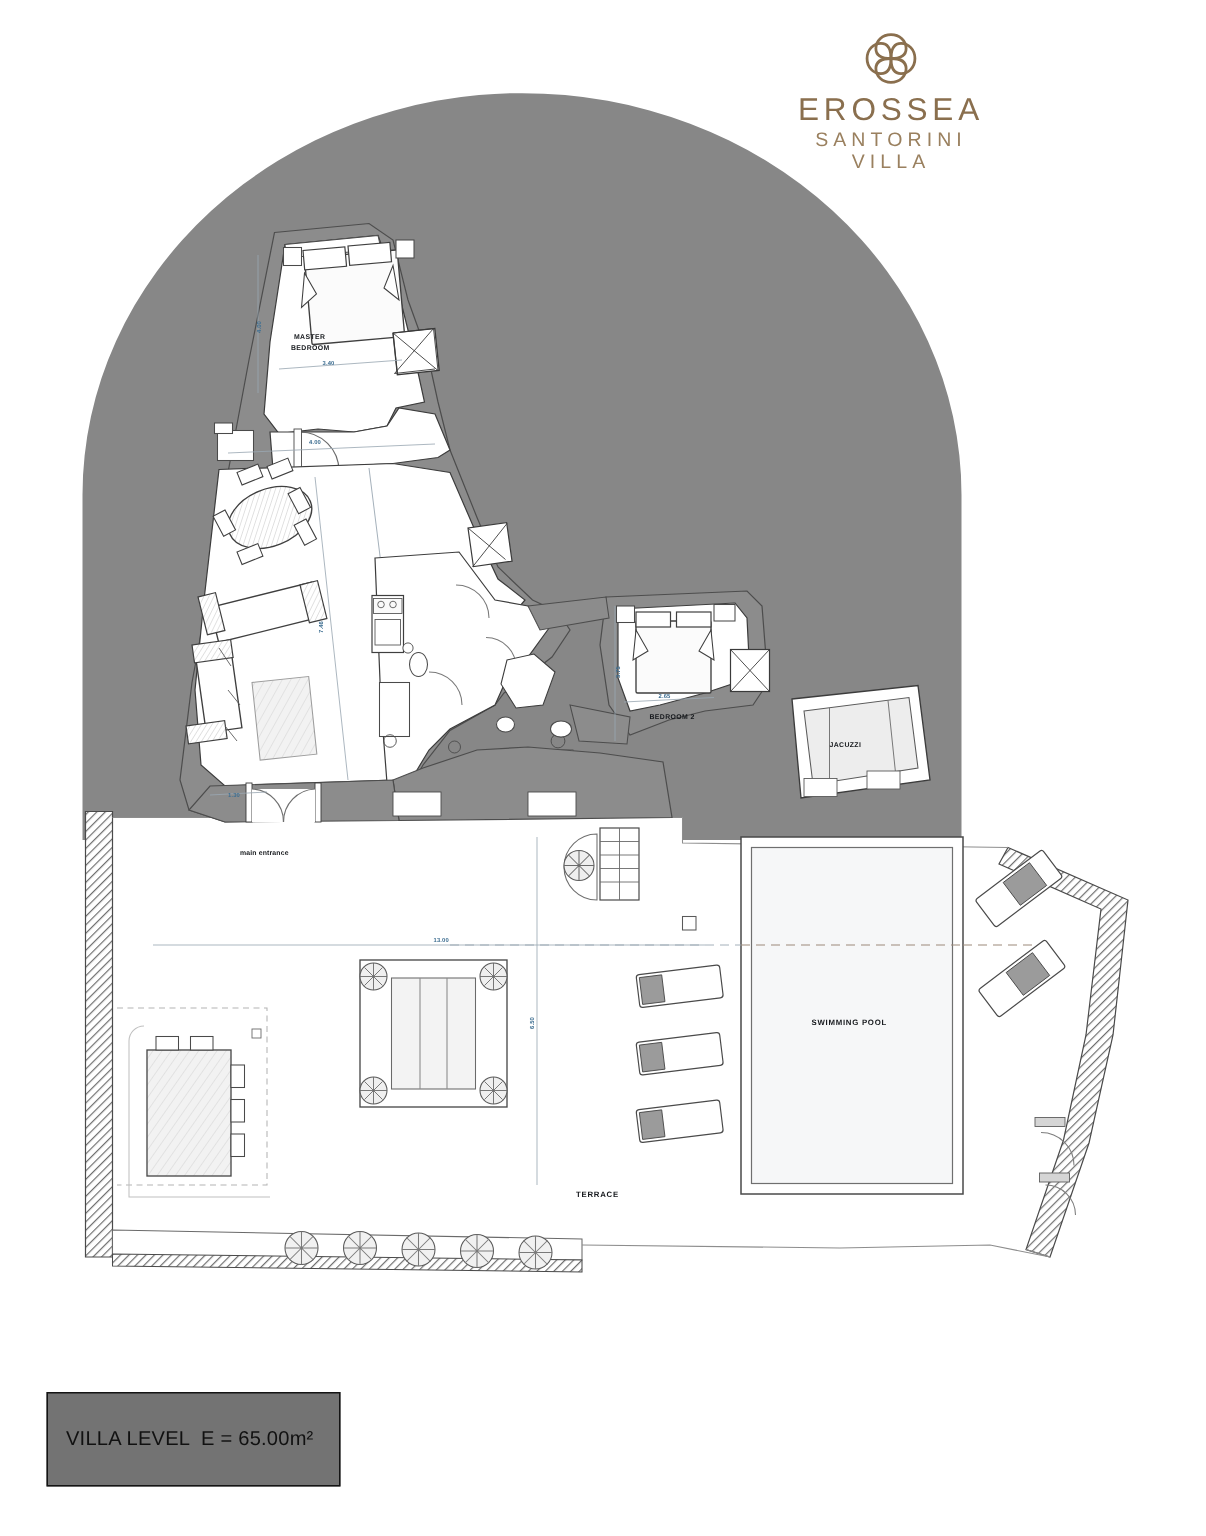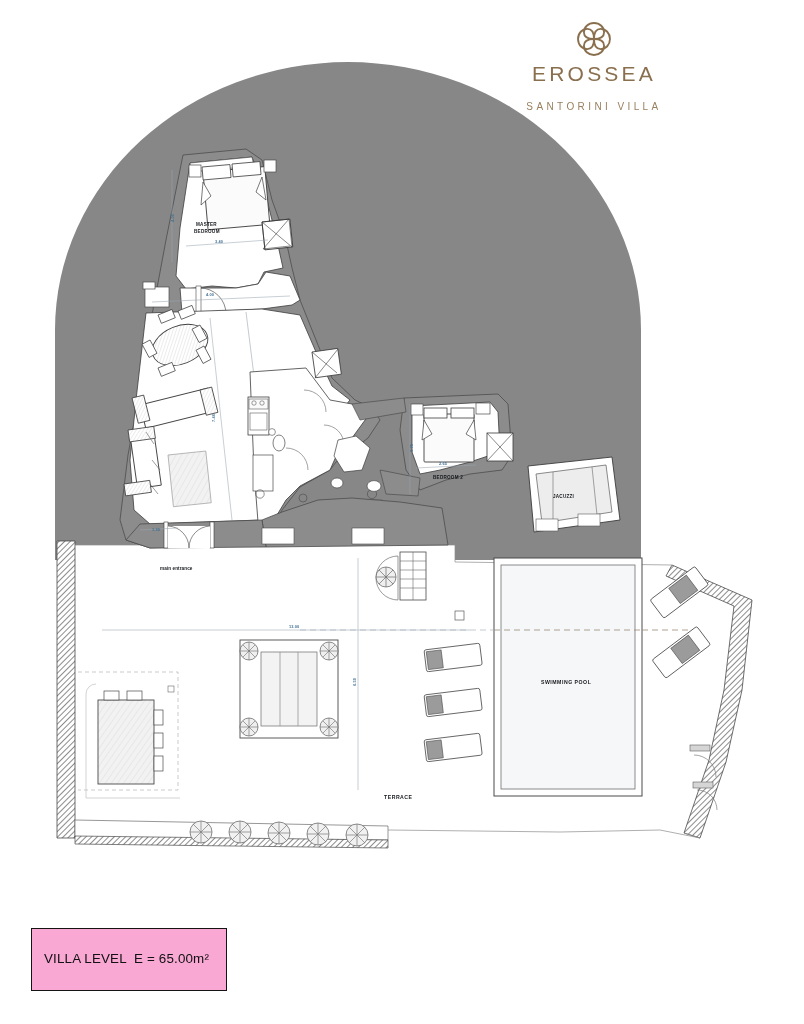--- a/index.html
+++ b/index.html
@@ -16,27 +16,27 @@
   .brand{
     position:absolute;right:34px;top:18px;width:160px;
     text-align:center;color:#8a6f4e;user-select:none;
   }
   .brand .mark{display:block;margin:0 auto 3px;width:42px;height:42px;}
   .brand .wordmark{
     font-size:21px;letter-spacing:3.2px;font-weight:400;
     color:#8a6f4e;line-height:1.05;
   }
   .brand .subline{
-    font-size:10px;letter-spacing:3.4px;color:#9a805f;margin-top:16px;
+    font-size:13px;letter-spacing:3.4px;color:#9a805f;margin-top:0;
   }
 
   
   .legend{
     position:absolute;left:31px;top:928px;width:196px;height:63px;
-    border:1px solid #141414;background:#f9a8d4;
+    border:1px solid #141414;background:#737373;
     display:flex;flex-direction:column;justify-content:center;
     box-sizing:border-box;
   }
   .legend .row{
     font-size:13.4px;color:#111;letter-spacing:.15px;white-space:pre;
     line-height:1.5;padding-left:12px;
   }
 
   
   .lbl{

